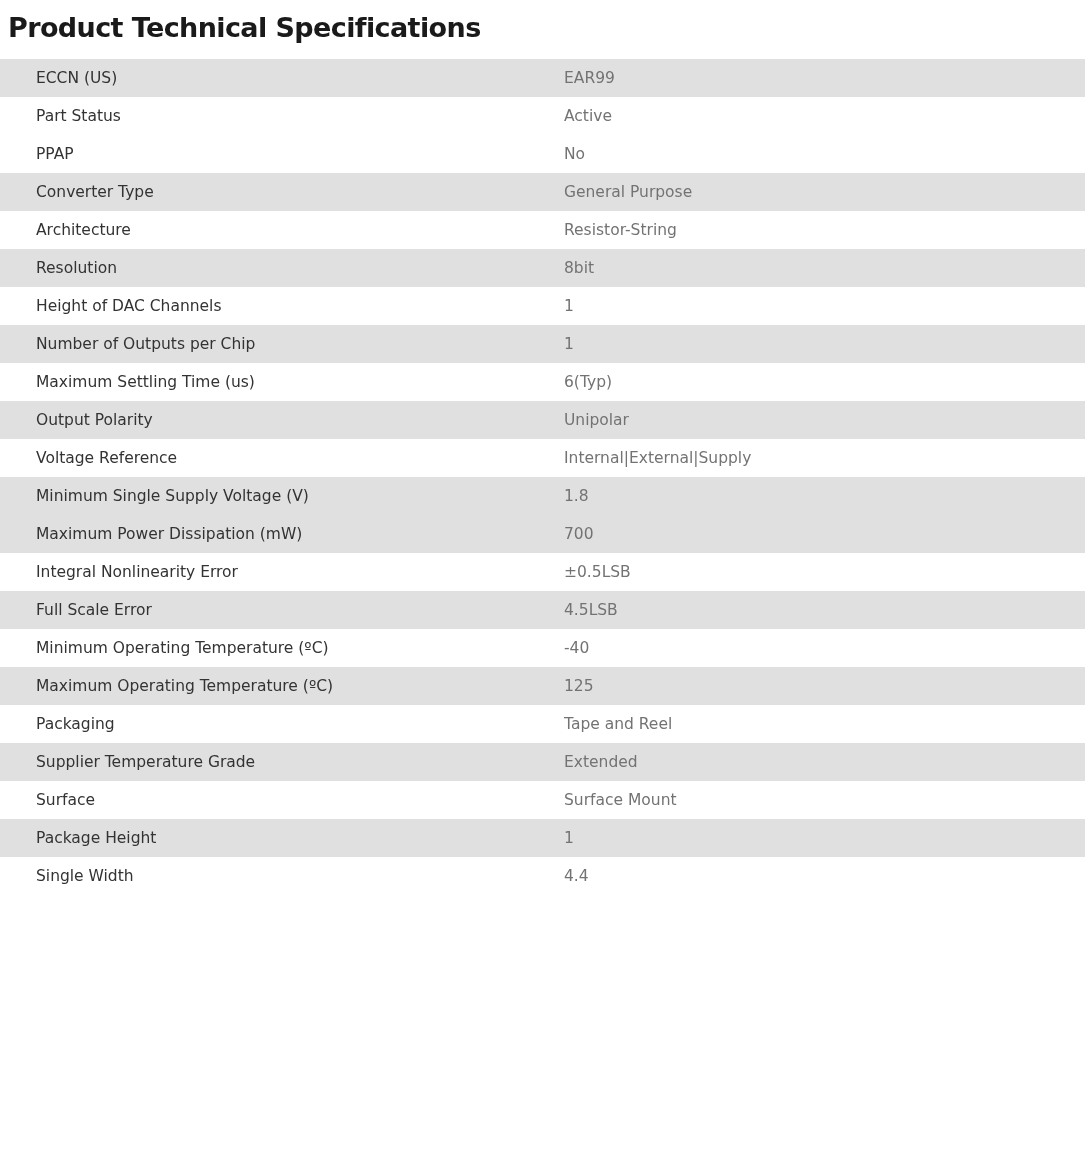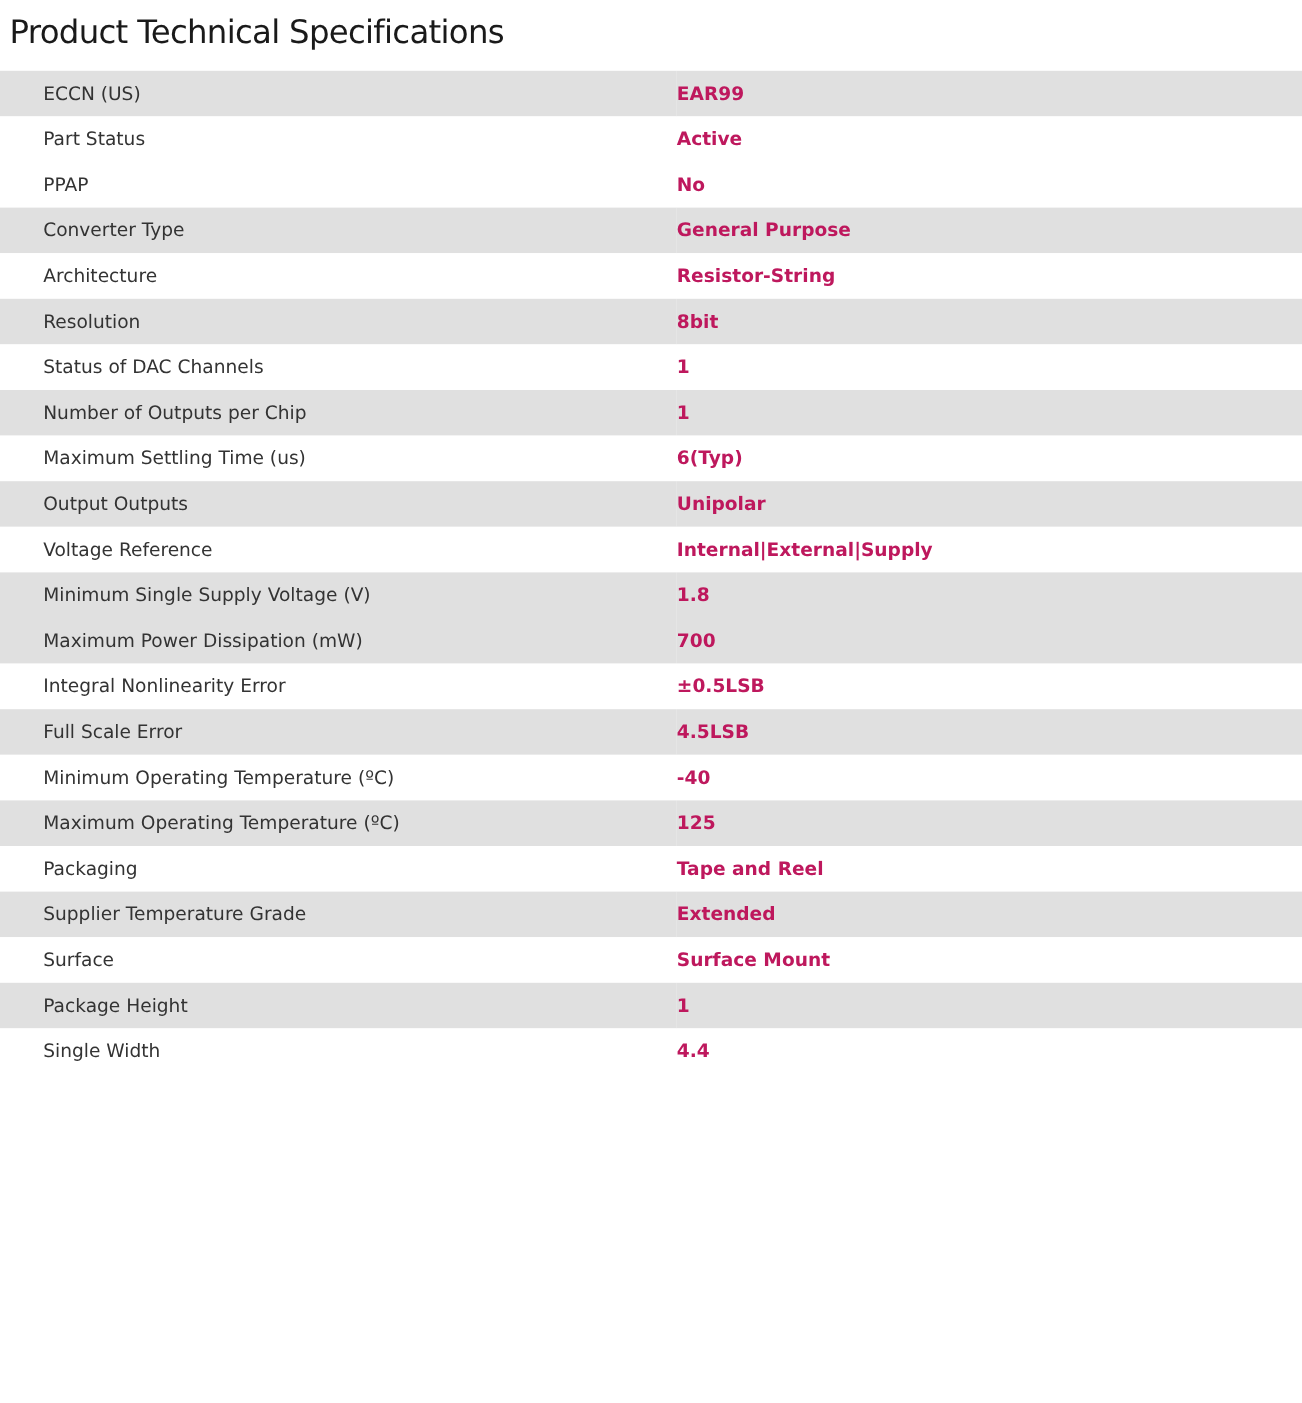--- a/index.html
+++ b/index.html
@@ -13,21 +13,21 @@
     font-family: "DejaVu Sans", "Liberation Sans", sans-serif;
     color: #2b2b2b;
     overflow: hidden;
   }
   .page {
     width: 1085px;
     box-sizing: border-box;
   }
   .page-title {
     font-size: 27px;
-    font-weight: normal;
+    font-weight: bold;
     letter-spacing: -0.6px;
     color: #1a1a1a;
     padding: 12px 0 16px 8px;
     margin: 0;
     font-family: "DejaVu Sans", "Liberation Sans", sans-serif;
   }
   .spec-table {
     width: 1085px;
     border-collapse: collapse;
     table-layout: fixed;
@@ -48,22 +48,22 @@
   }
   td.spec-label {
     width: 528px;
     padding-left: 36px;
     color: #333333;
     font-weight: normal;
   }
   td.spec-value {
     width: 521px;
     padding-left: 0px;
-    color: #be185d;
-    font-weight: bold;
+    color: #737373;
+    font-weight: normal;
   }
 </style>
 </head>
 <body>
 
 <div class="page">
   <h1 class="page-title">Product Technical Specifications</h1>
   <table class="spec-table">
     <tbody>
         <tr class="odd">
@@ -84,33 +84,33 @@
         </tr>
         <tr class="even">
           <td class="spec-label">Architecture</td>
           <td class="spec-value">Resistor-String</td>
         </tr>
         <tr class="odd">
           <td class="spec-label">Resolution</td>
           <td class="spec-value">8bit</td>
         </tr>
         <tr class="even">
-          <td class="spec-label">Status of DAC Channels</td>
+          <td class="spec-label">Height of DAC Channels</td>
           <td class="spec-value">1</td>
         </tr>
         <tr class="odd">
           <td class="spec-label">Number of Outputs per Chip</td>
           <td class="spec-value">1</td>
         </tr>
         <tr class="even">
           <td class="spec-label">Maximum Settling Time (us)</td>
           <td class="spec-value">6(Typ)</td>
         </tr>
         <tr class="odd">
-          <td class="spec-label">Output Outputs</td>
+          <td class="spec-label">Output Polarity</td>
           <td class="spec-value">Unipolar</td>
         </tr>
         <tr class="even">
           <td class="spec-label">Voltage Reference</td>
           <td class="spec-value">Internal|External|Supply</td>
         </tr>
         <tr class="odd">
           <td class="spec-label">Minimum Single Supply Voltage (V)</td>
           <td class="spec-value">1.8</td>
         </tr>

